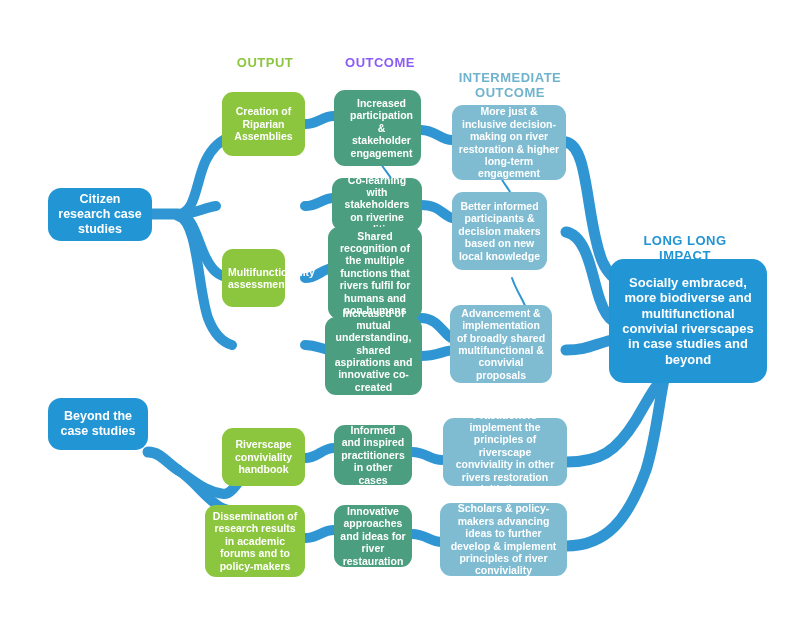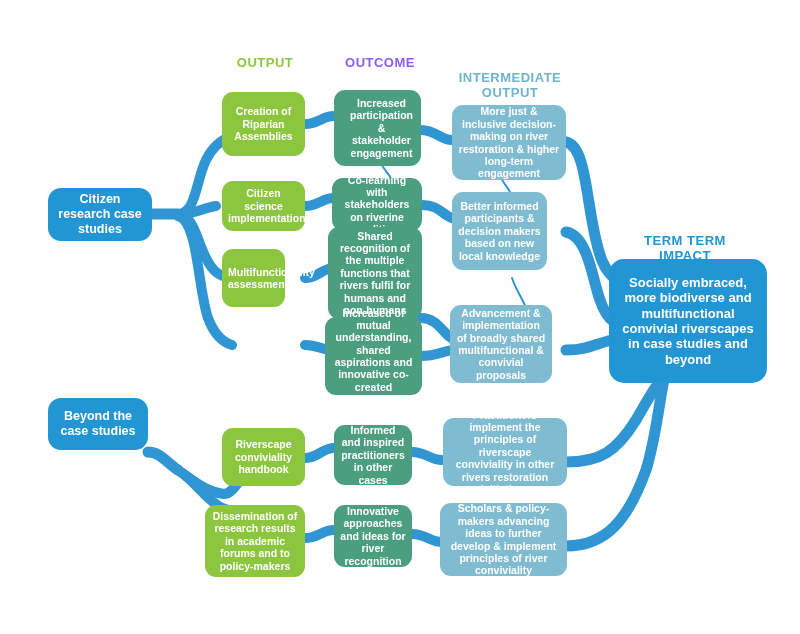--- a/index.html
+++ b/index.html
@@ -104,39 +104,36 @@
   </svg>
 
   <div class="hdr" id="hdr-output" style="left:205px; top:55px; width:120px; font-size:13px;">
     <span>OUTPUT</span>
   </div>
   <div class="hdr" id="hdr-outcome" style="left:320px; top:55px; width:120px; font-size:13px;">
     <span>OUTCOME</span>
   </div>
   <div class="hdr" id="hdr-intermediate" style="left:440px; top:55px; width:140px; font-size:13px; white-space:pre-line;">
     <span>INTERMEDIATE
-OUTPUT</span>
+OUTCOME</span>
   </div>
   <div class="hdr" id="hdr-longterm" style="left:610px; top:218px; width:150px; font-size:13px; white-space:pre-line;">
-    <span>TERM TERM
+    <span>LONG LONG
 IMPACT</span>
   </div>
 
   <div class="node n-blue" style="left:48px; top:188px; width:104px; height:53px; font-size:12.5px;">
     <span>Citizen research case studies</span>
   </div>
   <div class="node n-blue" style="left:48px; top:398px; width:100px; height:52px; font-size:12.5px;">
     <span>Beyond the case studies</span>
   </div>
 
   <div class="node n-green" style="left:222px; top:92px; width:83px; height:64px; font-size:10.5px;">
     <span>Creation of Riparian Assemblies</span>
-  </div>
-  <div class="node n-green" style="left:222px; top:181px; width:83px; height:50px; font-size:10.5px;">
-    <span>Citizen science implementation</span>
   </div>
   <div class="node n-green" style="left:222px; top:249px; width:63px; height:58px; font-size:10.5px;">
     <span>Multifunctionality assessment</span>
   </div>
   <div class="node n-green" style="left:222px; top:428px; width:83px; height:58px; font-size:10.5px;">
     <span>Riverscape conviviality handbook</span>
   </div>
   <div class="node n-green" style="left:205px; top:505px; width:100px; height:72px; font-size:10.5px;">
     <span>Dissemination of research results in academic forums  and to policy-makers</span>
   </div>
@@ -150,21 +147,21 @@
   <div class="node n-teal" style="left:328px; top:227px; width:94px; height:92px; font-size:10.5px;">
     <span>Shared recognition of the multiple functions that rivers fulfil for humans and non-humans</span>
   </div>
   <div class="node n-teal" style="left:325px; top:317px; width:97px; height:78px; font-size:10.5px;">
     <span>Increased of mutual understanding, shared aspirations and innovative co-created proposals</span>
   </div>
   <div class="node n-teal" style="left:334px; top:425px; width:78px; height:60px; font-size:10.5px;">
     <span>Informed and inspired practitioners in other cases</span>
   </div>
   <div class="node n-teal" style="left:334px; top:505px; width:78px; height:62px; font-size:10.5px;">
-    <span>Innovative approaches and ideas for river recognition</span>
+    <span>Innovative approaches and ideas for river restauration</span>
   </div>
 
   <div class="node n-ltblue" style="left:452px; top:105px; width:114px; height:75px; font-size:10.5px;">
     <span>More just &amp; inclusive decision-making on river restoration &amp; higher long-term engagement</span>
   </div>
   <div class="node n-ltblue" style="left:452px; top:192px; width:95px; height:78px; font-size:10.5px;">
     <span>Better informed participants &amp; decision makers based on new local knowledge</span>
   </div>
   <div class="node n-ltblue" style="left:450px; top:305px; width:102px; height:78px; font-size:10.5px;">
     <span>Advancement &amp; implementation of broadly shared multifunctional &amp; convivial proposals</span>

